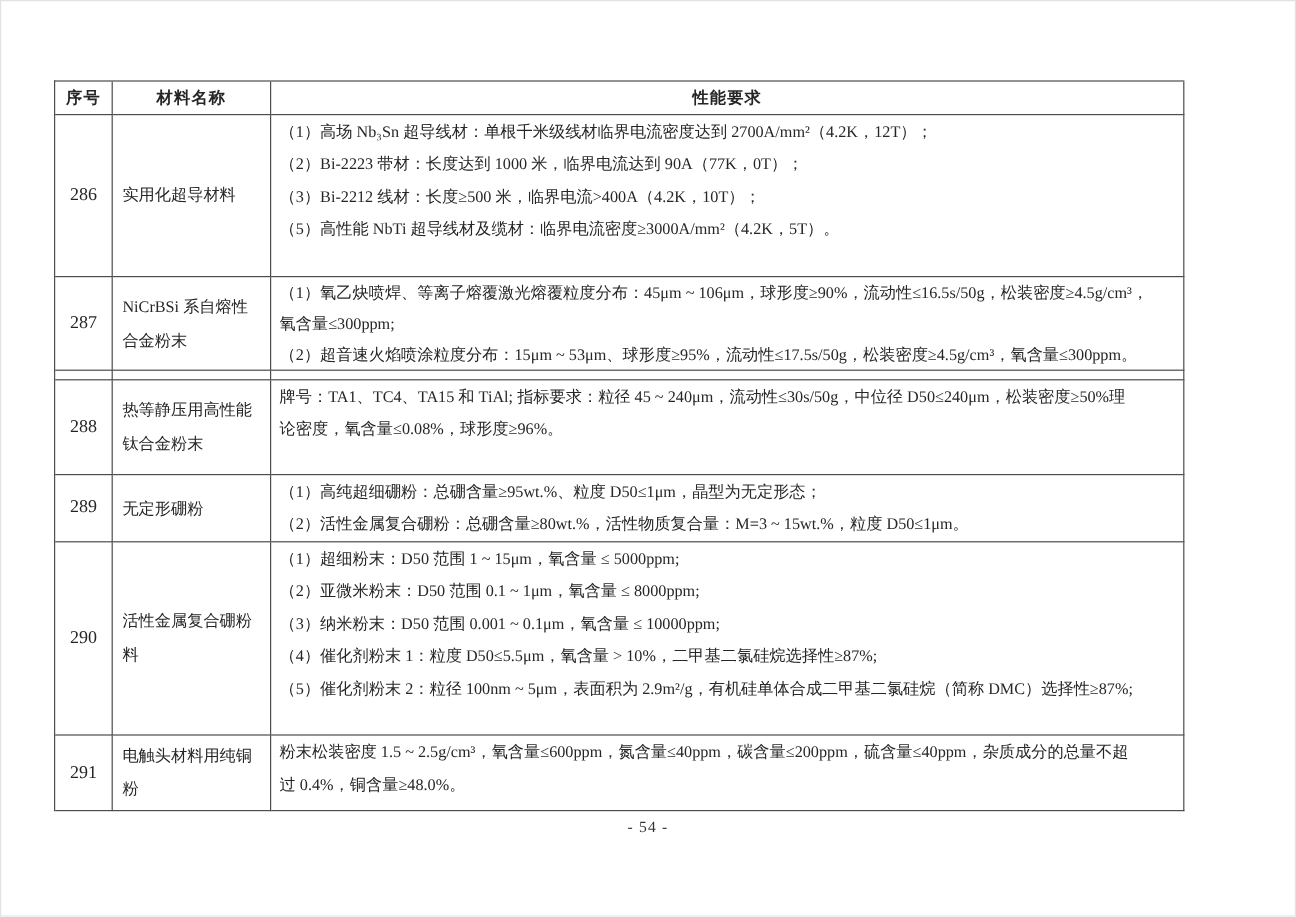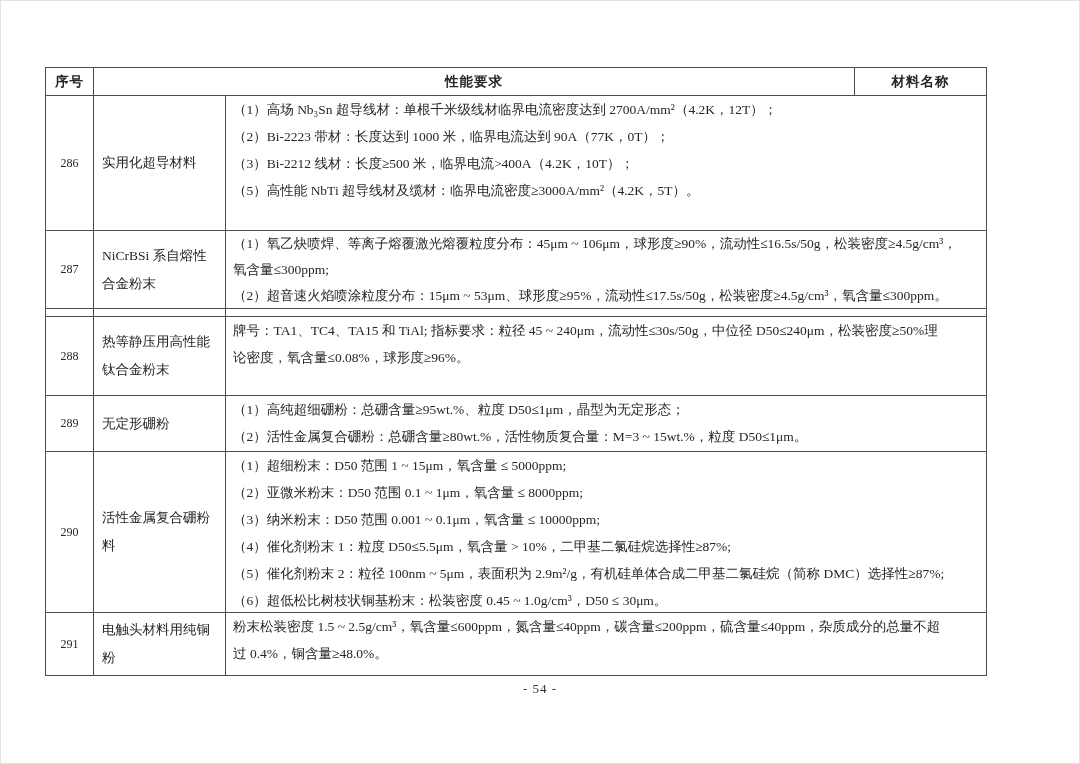--- a/index.html
+++ b/index.html
@@ -31,21 +31,21 @@
     overflow: hidden;
   }
   .c-idx { width: 48px; display: flex; align-items: center; justify-content: center; }
   .c-name { width: 132px; display: flex; flex-direction: column; justify-content: center; padding: 0 8px; }
   .c-req { flex: 1; display: flex; flex-direction: column; justify-content: flex-start; padding: 0 7px; }
   .thead { height: 28px; }
   .thead .cell { display: flex; align-items: center; justify-content: center; padding: 0; }
   .th { font-weight: bold; font-size: 13.5px; letter-spacing: 1px; }
   .line { height: 27px; line-height: 27px; white-space: nowrap; font-size: 13.5px; }
   .c-name .line { height: 28px; line-height: 28px; }
-  .idx-num { font-size: 12px; }
+  .idx-num { font-size: 15px; }
   #rows .trow:nth-child(1) { height: 135px; }
   #rows .trow:nth-child(2) { height: 78px; }
   #rows .trow:nth-child(2) .c-req .line { height: 26px; line-height: 26px; }
   #rows .trow:nth-child(3) { height: 8px; }
   #rows .trow:nth-child(4) { height: 79px; }
   #rows .trow:nth-child(5) { height: 56px; }
   #rows .trow:nth-child(6) { height: 161px; }
   #rows .trow:nth-child(7) { height: 63px; }
   .spacer .cell { border-bottom: 1px solid #4d4d4d; }
   .footer {
@@ -59,22 +59,22 @@
     letter-spacing: 1px;
   }
 </style>
 </head>
 <body>
 
 <div class="page">
   <div class="table">
     <div class="trow thead">
       <div class="cell c-idx th">序号</div>
+      <div class="cell c-name th">材料名称</div>
       <div class="cell c-req th">性能要求</div>
-      <div class="cell c-name th">材料名称</div>
     </div>
     <div id="rows">
         <div class="trow">
           <div class="cell c-idx">
             <div class="idx-num">286</div>
           </div>
           <div class="cell c-name">
             <div class="line">实用化超导材料</div>
           </div>
           <div class="cell c-req">
@@ -135,21 +135,20 @@
           <div class="cell c-name">
             <div class="line">活性金属复合硼粉</div>
             <div class="line">料</div>
           </div>
           <div class="cell c-req">
             <div class="line">（1）超细粉末：D50 范围 1 ~ 15μm，氧含量 ≤ 5000ppm;</div>
             <div class="line">（2）亚微米粉末：D50 范围 0.1 ~ 1μm，氧含量 ≤ 8000ppm;</div>
             <div class="line">（3）纳米粉末：D50 范围 0.001 ~ 0.1μm，氧含量 ≤ 10000ppm;</div>
             <div class="line">（4）催化剂粉末 1：粒度 D50≤5.5μm，氧含量 &gt; 10%，二甲基二氯硅烷选择性≥87%;</div>
             <div class="line">（5）催化剂粉末 2：粒径 100nm ~ 5μm，表面积为 2.9m²/g，有机硅单体合成二甲基二氯硅烷（简称 DMC）选择性≥87%;</div>
-            <div class="line">（6）超低松比树枝状铜基粉末：松装密度 0.45 ~ 1.0g/cm³，D50 ≤ 30μm。</div>
           </div>
         </div>
         <div class="trow">
           <div class="cell c-idx">
             <div class="idx-num">291</div>
           </div>
           <div class="cell c-name">
             <div class="line">电触头材料用纯铜</div>
             <div class="line">粉</div>
           </div>

